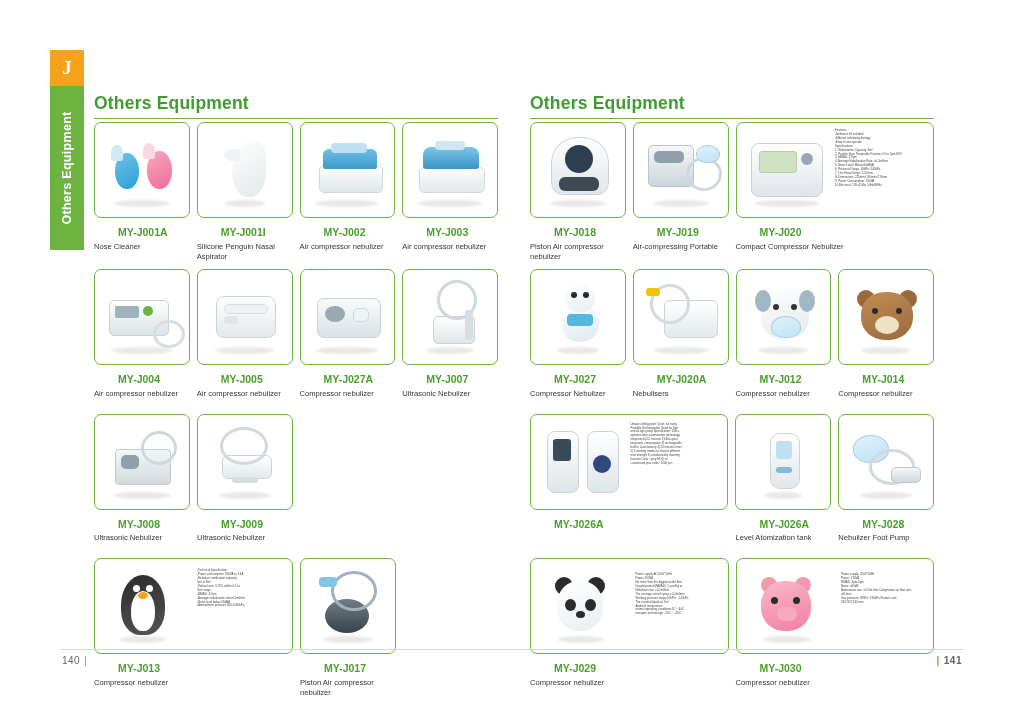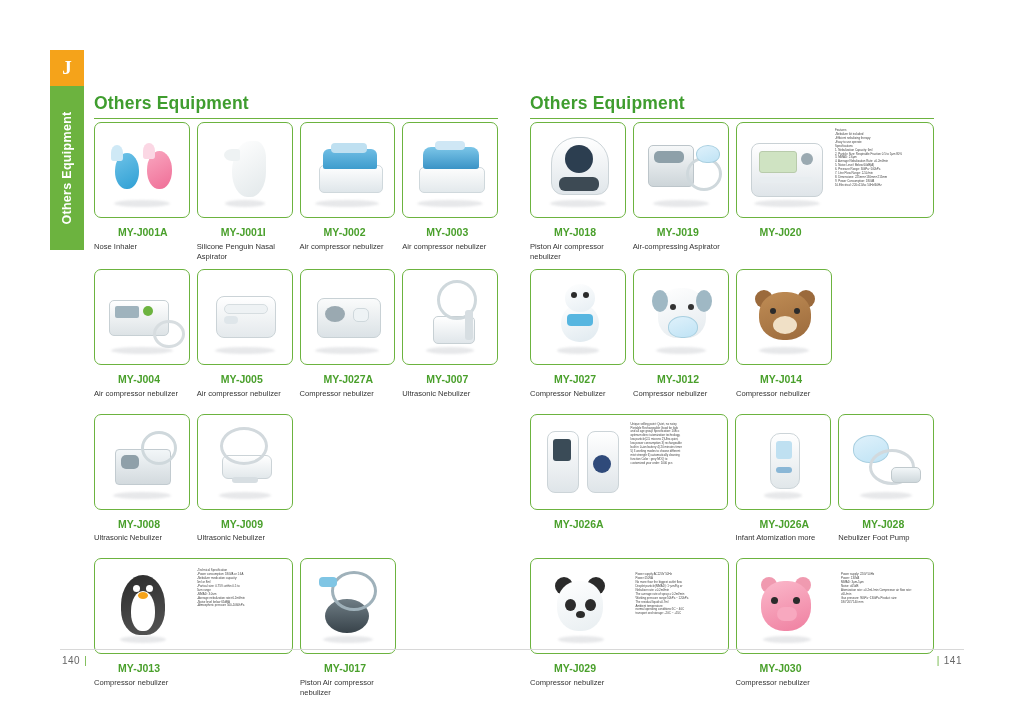--- a/index.html
+++ b/index.html
@@ -132,21 +132,21 @@
   
   .folio {
     position: absolute;
     bottom: 58px;
     font-size: 10px;
     color: #666;
     letter-spacing: .5px;
   }
   .folio .bar { color: #6cb33f; margin: 0 4px; }
   .folio-left  { left: 62px; }
-  .folio-right { right: 62px; }
+  .folio-right { right: 62px; font-weight: bold; }
   .footer-rule {
     position: absolute;
     left: 60px; right: 60px;
     bottom: 74px;
     height: 1px;
     background: #d8d8d8;
   }
 
   
   .art { position: relative; width: 100%; height: 100%; }
@@ -205,21 +205,21 @@
         <div class="thumb">
           <div class="art">
             <div class="bulb" style="left:20px;top:30px;width:24px;height:36px;background:linear-gradient(150deg,#6fc3e8,#2e9fd4);"></div>
             <div class="bulb" style="left:16px;top:22px;width:12px;height:16px;background:#cfe9f6;border-radius:50% 50% 20% 20%;"></div>
             <div class="bulb" style="left:52px;top:28px;width:25px;height:38px;background:linear-gradient(150deg,#f9a7c0,#ef6d96);"></div>
             <div class="bulb" style="left:48px;top:20px;width:12px;height:16px;background:#fbd7e4;border-radius:50% 50% 20% 20%;"></div>
             <div class="shadow"></div>
           </div>
         </div>
         <div class="code">MY-J001A</div>
-        <div class="desc">Nose Inhaler</div>
+        <div class="desc">Nose Cleaner</div>
       </div>
 
       <div class="cell">
         <div class="thumb">
           <div class="art">
             <div class="bulb" style="left:34px;top:18px;width:34px;height:56px;background:linear-gradient(145deg,#ffffff,#e2e8ea);border-radius:55% 30% 45% 45%;"></div>
             <div class="bulb" style="left:26px;top:26px;width:16px;height:12px;background:#eef2f3;border-radius:50% 20% 20% 50%;"></div>
             <div class="shadow" style="width:40px;"></div>
           </div>
         </div>
@@ -401,21 +401,21 @@
         <div class="thumb">
           <div class="art">
             <div class="box" style="left:14px;top:22px;width:44px;height:40px;background:linear-gradient(180deg,#f6f8f9,#cdd5d9);border:1px solid #bcc5ca;border-radius:5px;"></div>
             <div class="box" style="left:20px;top:28px;width:30px;height:12px;background:#8ea0a9;"></div>
             <div class="tube" style="left:52px;top:34px;width:30px;height:28px;border-color:#cfd8dc;border-width:3px;"></div>
             <div class="mask" style="left:62px;top:22px;width:22px;height:16px;"></div>
             <div class="shadow" style="width:56px;"></div>
           </div>
         </div>
         <div class="code">MY-J019</div>
-        <div class="desc">Air-compressing Aspirator</div>
+        <div class="desc">Air-compressing Portable</div>
       </div>
 
       <div class="cell wide2">
         <div class="thumb">
           <div class="art">
             <div class="box" style="left:14px;top:20px;width:70px;height:52px;background:linear-gradient(180deg,#ffffff,#dfe5e9);border:1px solid #c9d1d5;border-radius:8px;"></div>
             <div class="box" style="left:22px;top:28px;width:36px;height:20px;background:#cfe3c2;border:1px solid #b8cbab;border-radius:3px;"></div>
             <div class="box" style="left:64px;top:30px;width:12px;height:12px;background:#9aa9b1;border-radius:50%;"></div>
             <div class="box" style="left:22px;top:54px;width:54px;height:6px;background:#e8edf0;"></div>
             <div class="shadow" style="left:50px;width:66px;"></div>
@@ -430,39 +430,52 @@
 4. Average Nebulization Rate: ≥0.2ml/min
 5. Noise Level: Below 60dB(A)
 6. Pressure Range: 30kPa~100kPa
 7. Litre Flow Range: 2-5L/min
 8. Dimensions: 225mm×130mm×215mm
 9. Power Consumption: 180VA
 10.Electrical: 220±11Vac 50Hz/60Hz</div>
           </div>
         </div>
         <div class="code">MY-J020</div>
+        <div class="desc">Compact Compressor Nebulizer</div>
       </div>
     </div>
 
     <div class="row">
       <div class="cell">
         <div class="thumb">
           <div class="art">
             <div class="bulb" style="left:30px;top:34px;width:38px;height:38px;background:linear-gradient(160deg,#ffffff,#dfe9ef);"></div>
             <div class="bulb" style="left:34px;top:14px;width:30px;height:28px;background:linear-gradient(160deg,#ffffff,#e6eef3);"></div>
             <div class="sh" style="left:40px;top:22px;width:6px;height:6px;background:#2b2b2b;"></div>
             <div class="sh" style="left:52px;top:22px;width:6px;height:6px;background:#2b2b2b;"></div>
             <div class="box" style="left:36px;top:44px;width:26px;height:12px;background:#57b6e0;border-radius:4px;"></div>
             <div class="shadow" style="width:42px;"></div>
           </div>
         </div>
         <div class="code">MY-J027</div>
         <div class="desc">Compressor Nebulizer</div>
       </div>
 
+      <div class="cell">
+        <div class="thumb">
+          <div class="art">
+            <div class="box" style="left:30px;top:30px;width:52px;height:36px;background:linear-gradient(180deg,#ffffff,#e3e9ec);border:1px solid #ccd4d8;border-radius:6px;"></div>
+            <div class="tube" style="left:16px;top:14px;width:34px;height:34px;border-color:#d4dbdf;border-width:3px;"></div>
+            <div class="box" style="left:12px;top:18px;width:14px;height:8px;background:#f2c200;border-radius:3px;"></div>
+            <div class="shadow" style="width:56px;"></div>
+          </div>
+        </div>
+        <div class="code">MY-J020A</div>
+        <div class="desc">Nebulisers</div>
+      </div>
 
       <div class="cell">
         <div class="thumb">
           <div class="art">
             <div class="bulb" style="left:24px;top:18px;width:48px;height:50px;background:linear-gradient(160deg,#ffffff,#e4eaee);border-radius:45% 45% 40% 40%;"></div>
             <div class="sh" style="left:18px;top:20px;width:16px;height:22px;background:#9fb8c4;"></div>
             <div class="sh" style="left:62px;top:20px;width:16px;height:22px;background:#9fb8c4;"></div>
             <div class="sh" style="left:36px;top:34px;width:6px;height:6px;background:#333;"></div>
             <div class="sh" style="left:54px;top:34px;width:6px;height:6px;background:#333;"></div>
             <div class="mask" style="left:34px;top:46px;width:28px;height:20px;"></div>
@@ -517,21 +530,21 @@
       <div class="cell">
         <div class="thumb">
           <div class="art">
             <div class="box" style="left:34px;top:18px;width:28px;height:54px;background:linear-gradient(180deg,#ffffff,#e1e7ea);border:1px solid #ccd4d8;border-radius:10px;"></div>
             <div class="box" style="left:40px;top:26px;width:16px;height:18px;background:#bfe0f1;border-radius:3px;"></div>
             <div class="box" style="left:40px;top:52px;width:16px;height:6px;background:#8ab7d6;border-radius:3px;"></div>
             <div class="shadow" style="width:38px;"></div>
           </div>
         </div>
         <div class="code">MY-J026A</div>
-        <div class="desc">Infant Atomization more</div>
+        <div class="desc">Level Atomization tank</div>
       </div>
 
       <div class="cell">
         <div class="thumb">
           <div class="art">
             <div class="mask" style="left:14px;top:20px;width:34px;height:26px;"></div>
             <div class="tube" style="left:30px;top:34px;width:40px;height:30px;border-color:#d2d9dd;border-width:3px;"></div>
             <div class="box" style="left:52px;top:52px;width:28px;height:14px;background:linear-gradient(180deg,#f2f6f8,#cfd8dc);border:1px solid #c0c9cd;border-radius:5px;"></div>
             <div class="shadow" style="width:52px;"></div>
           </div>

